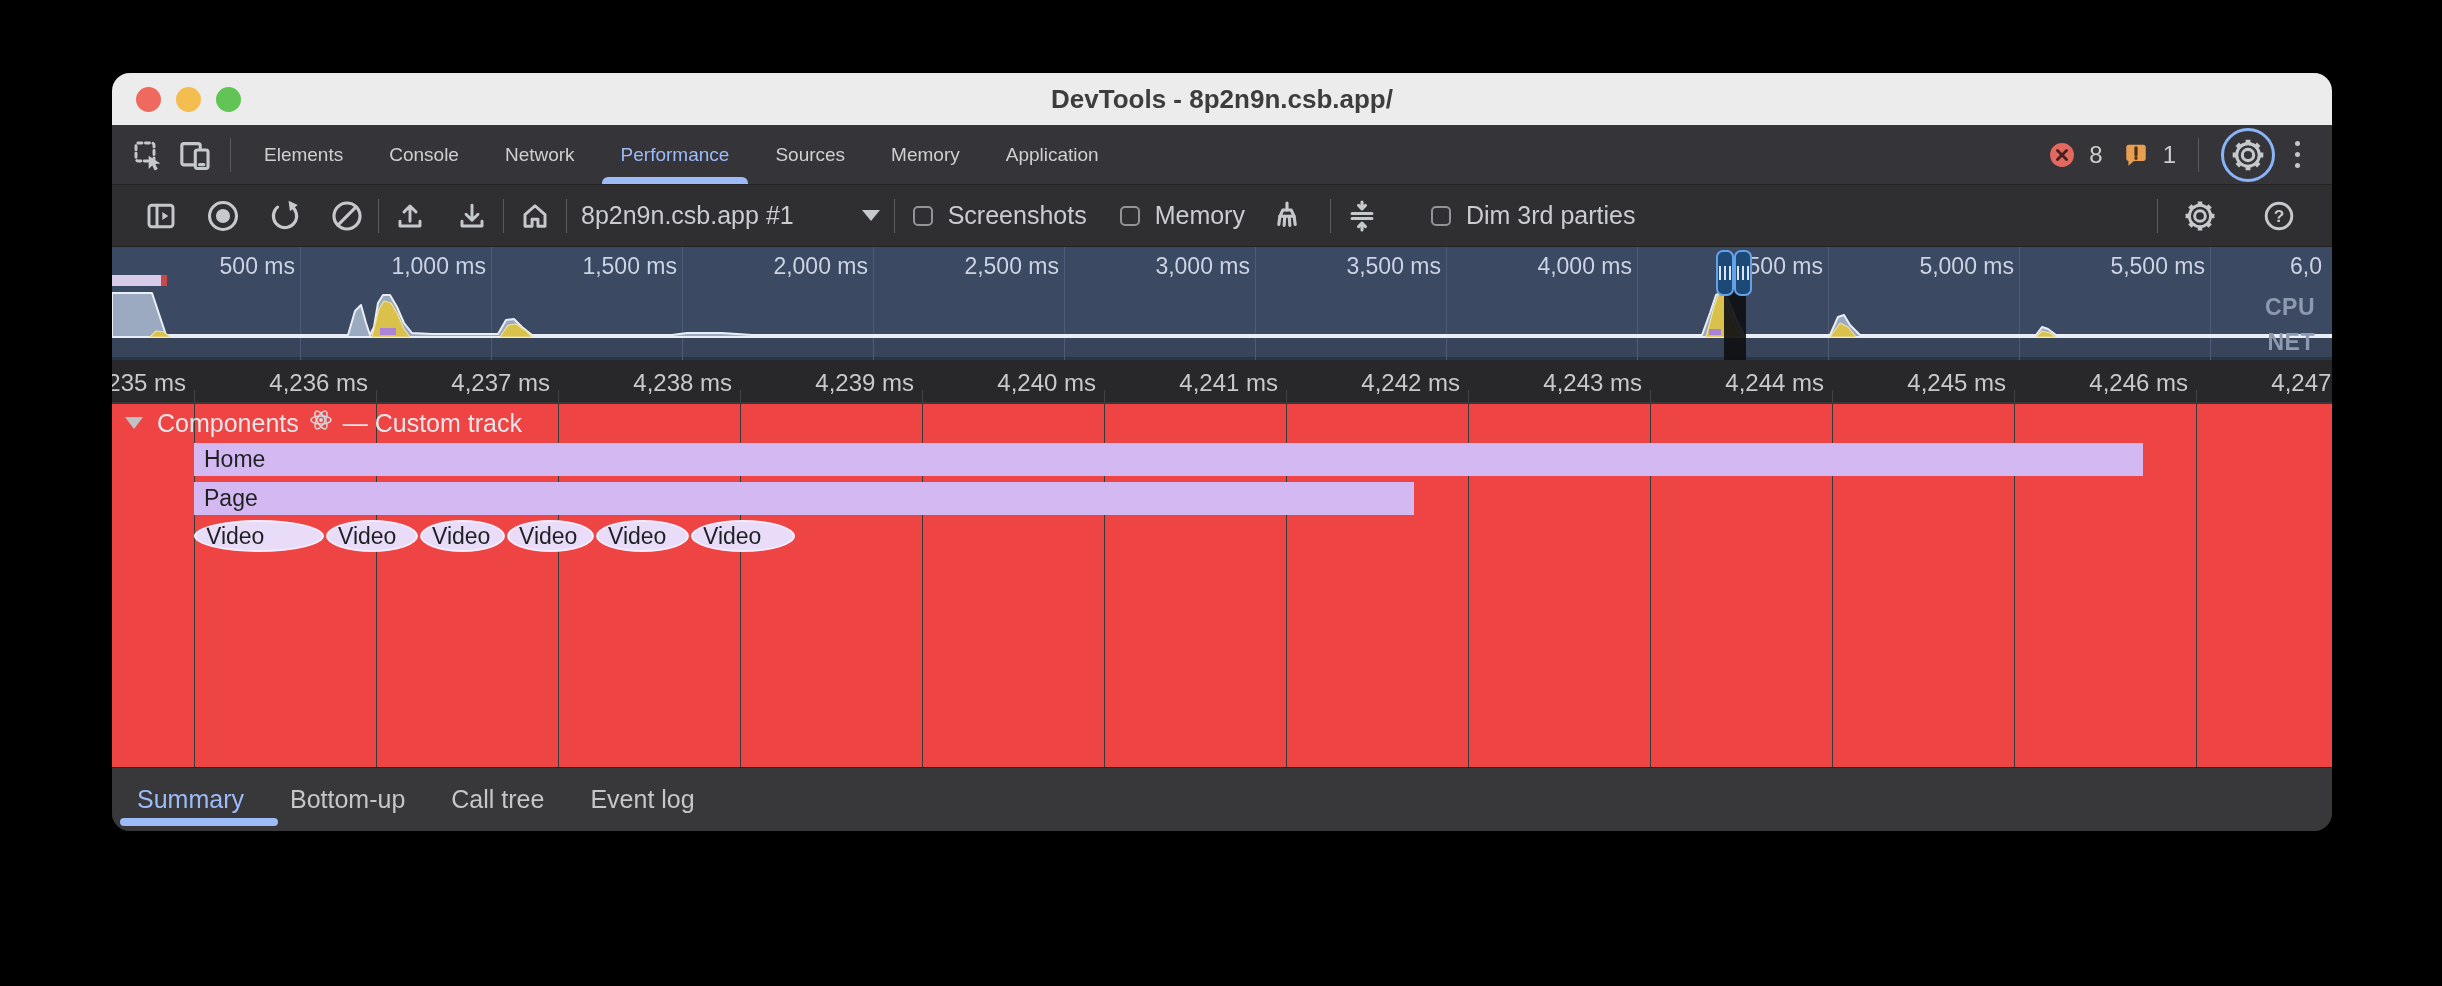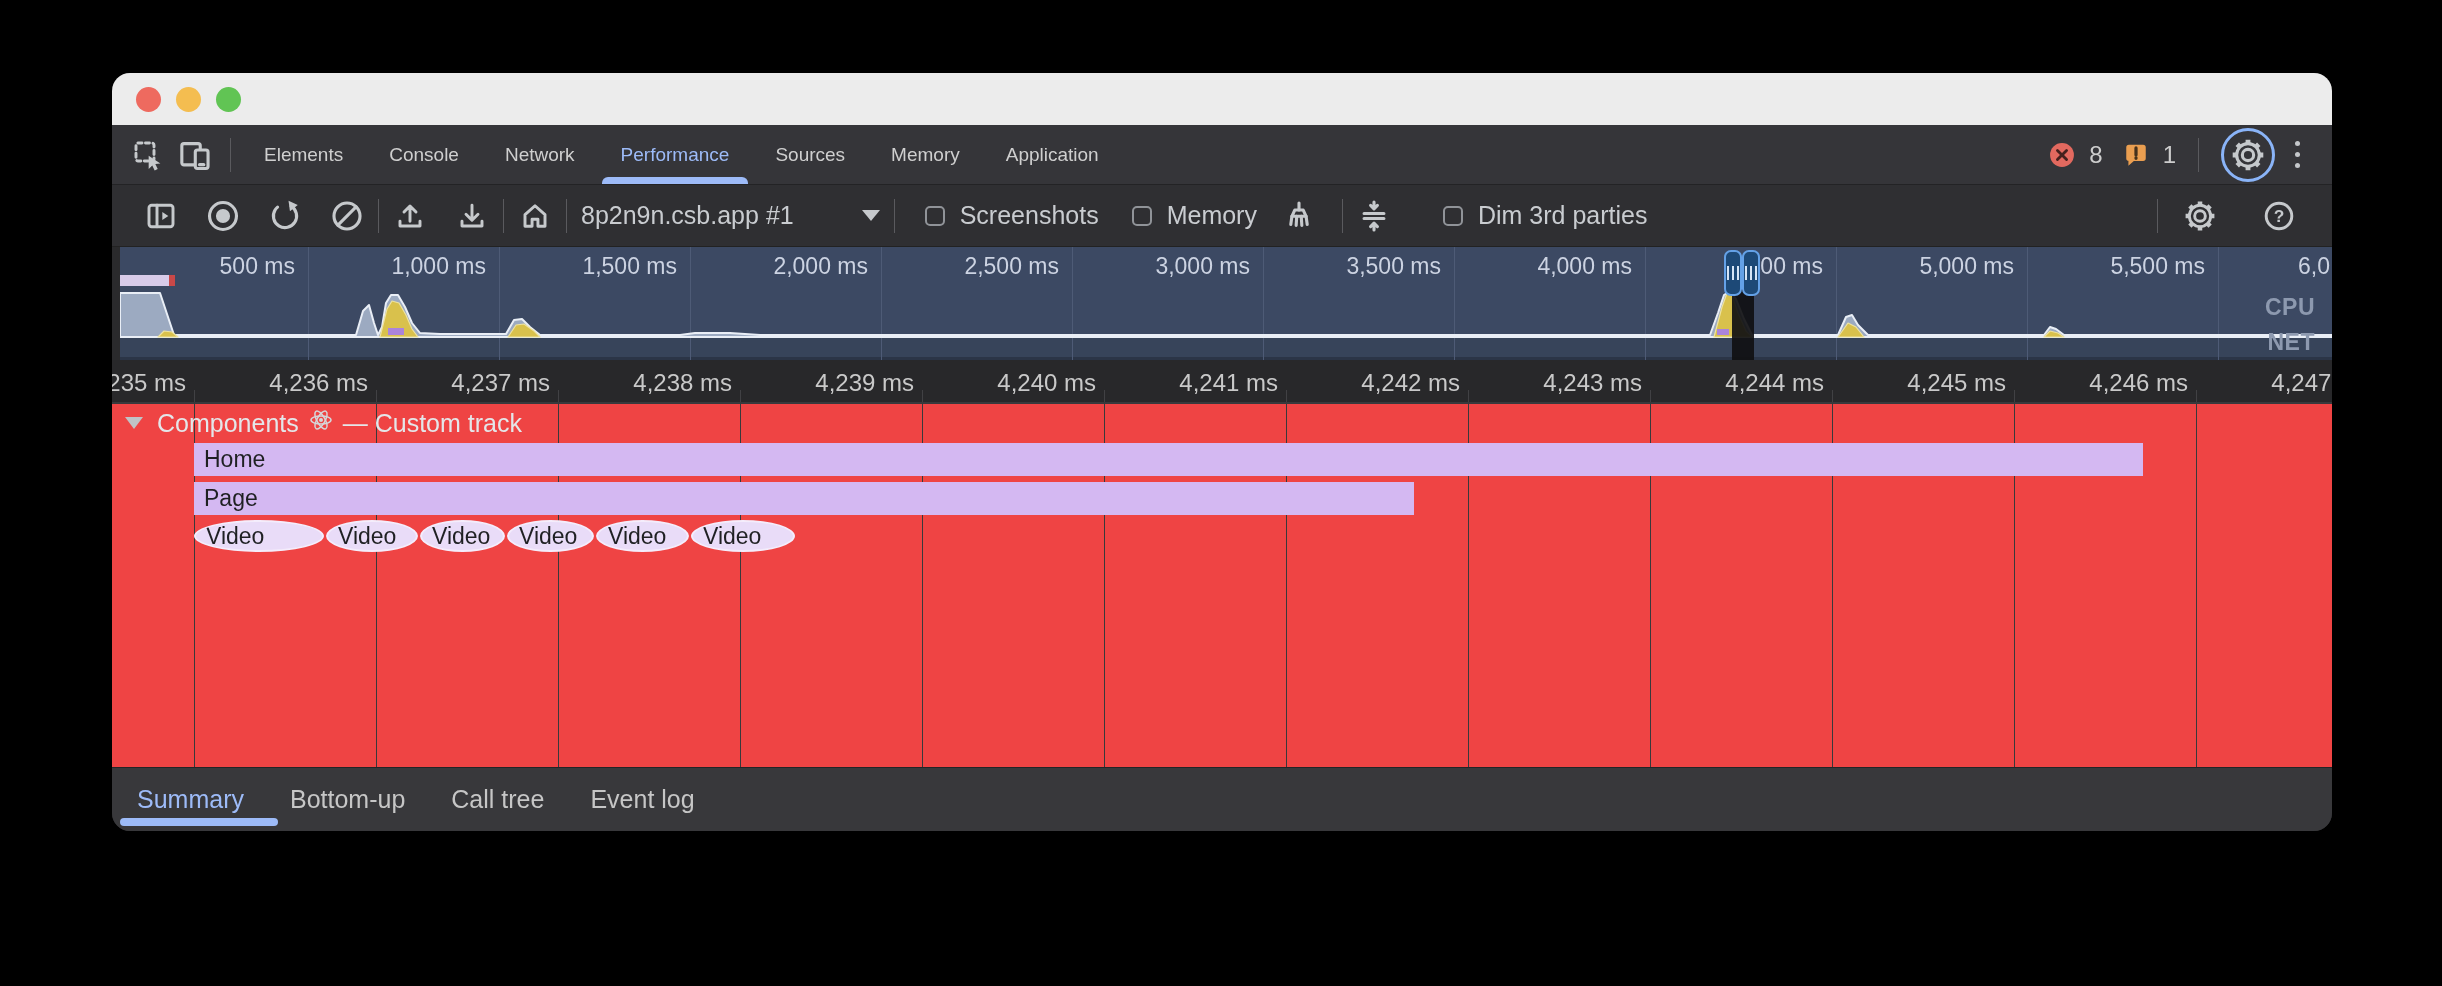--- a/index.html
+++ b/index.html
@@ -30,21 +30,21 @@
   
   .ptoolbar{height:62px;background:#2f2f32;display:flex;align-items:center;flex:none;padding-left:18px;border-bottom:1px solid #222;}
   .ptoolbar .icon-btn{width:44px;margin:0 9px;}
   .sel{display:flex;align-items:center;color:#c9ccd0;font-size:25px;margin:0 14px;cursor:pointer;}
   .sel .caret{margin-left:68px;width:0;height:0;border-left:9px solid transparent;border-right:9px solid transparent;border-top:11px solid #c6c9cc;}
   .cb-group{display:flex;align-items:center;cursor:pointer;}
   .checkbox{width:20px;height:20px;border:2.5px solid #909398;border-radius:5px;flex:none;}
   .cb-label{margin-left:15px;font-size:25px;color:#c9ccd0;}
   .ptoolbar-right{margin-left:auto;display:flex;align-items:center;padding-right:22px;}
   
-  .overview{height:113px;background:#3c4963;position:relative;flex:none;overflow:hidden;margin-left:8px;}
+  .overview{height:113px;background:#3c4963;position:relative;flex:none;overflow:hidden;}
   .ov-grid{position:absolute;top:0;bottom:0;width:1px;background:#4e5b76;}
   .ov-tick{position:absolute;top:6px;font-size:23px;color:#ccd3e2;white-space:nowrap;}
   .net-band{position:absolute;left:0;right:0;top:90px;bottom:0;background:#37445a;border-bottom:3px solid #2b3547;}
   .pink-bar{position:absolute;left:0;top:28px;width:54px;height:11px;background:#d8cbe9;}
   .pink-cap{position:absolute;left:49px;top:28px;width:6px;height:11px;background:#c94848;}
   .cpu-net{position:absolute;right:17px;font-size:23px;font-weight:700;color:#8d99af;letter-spacing:.5px;}
   .sel-band{position:absolute;top:42px;bottom:0;background:rgba(16,16,18,.92);}
   .handle{position:absolute;top:3px;width:18px;height:46px;border-radius:7px;background:#1d4977;border:2.5px solid #64a1e7;display:flex;align-items:center;justify-content:center;gap:3px;}
   .handle i{width:2px;height:14px;background:#d6e4f5;}
   
@@ -71,20 +71,21 @@
 <body>
 
 <div id="window">
 
   <div class="titlebar">
     <div class="traffic">
       <div class="light red"></div>
       <div class="light yellow"></div>
       <div class="light green"></div>
     </div>
+    <div class="win-title">DevTools - 8p2n9n.csb.app/</div>
   </div>
 
   <div class="tabbar">
     <div class="icon-btn" style="width:44px;margin-left:14px">
       <svg width="32" height="32" viewBox="0 0 24 24">
         <rect class="st" x="3" y="3" width="13.5" height="13.5" rx="1.5" stroke-dasharray="3 2.6"></rect>
         <path class="fl" d="M12.5 12.5 L12.5 22.5 L15.2 19.8 L17 23.6 L19.3 22.5 L17.5 18.8 L21.3 18.3 Z"></path>
       </svg>
     </div>
     <div class="icon-btn" style="width:52px">
@@ -203,21 +204,21 @@
       <svg width="32" height="32" viewBox="0 0 24 24">
         <path class="st" d="M4.5 11 L12 4.3 L19.5 11 V19.7 H14.2 V14.5 H9.8 V19.7 H4.5 Z"></path>
       </svg>
     </div>
     <div class="vdiv"></div>
     <div class="sel">
       <span>8p2n9n.csb.app #1</span>
       <span class="caret"></span>
     </div>
     <div class="vdiv"></div>
-    <div class="cb-group" style="margin-left:30px">
+    <div class="cb-group" style="margin-left:18px">
       <span class="checkbox"></span>
       <span class="cb-label">Screenshots</span>
     </div>
     <div class="cb-group" style="margin-left:33px">
       <span class="checkbox"></span>
       <span class="cb-label">Memory</span>
     </div>
     <div class="icon-btn" style="margin-left:20px">
       <svg width="34" height="34" viewBox="0 0 24 24">
         <path class="st" d="M12 2.8 v5"></path>

